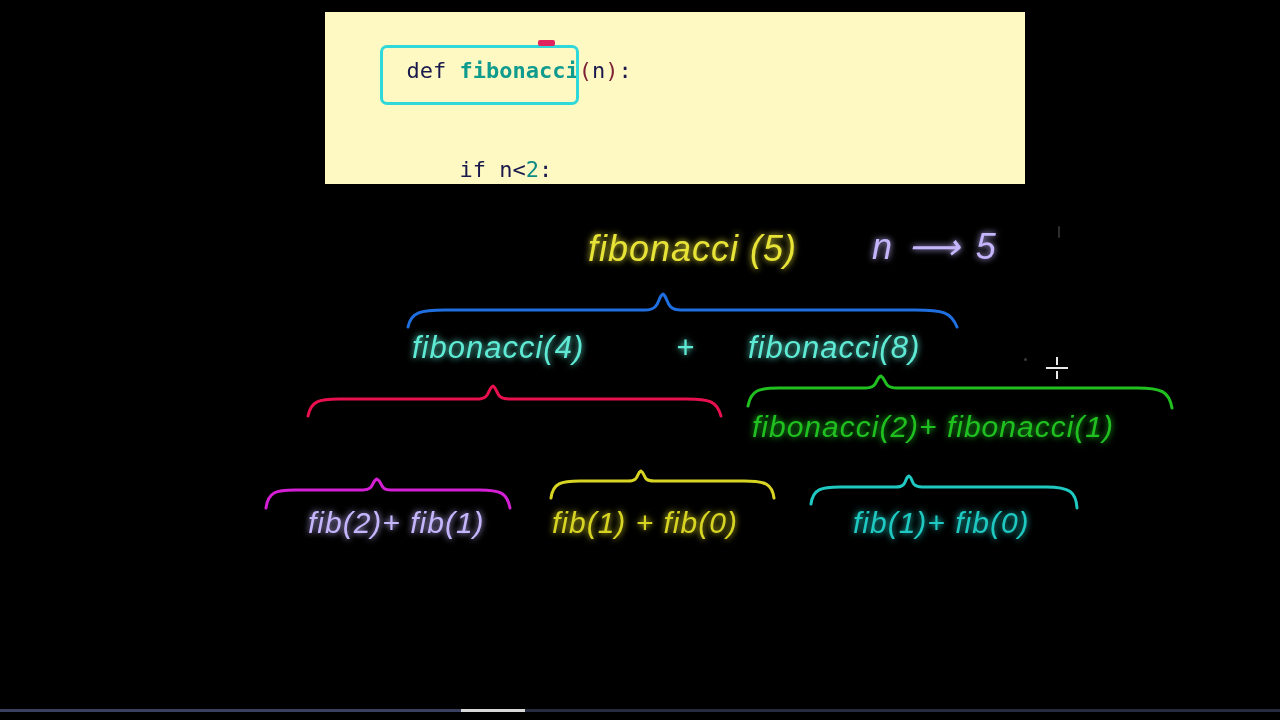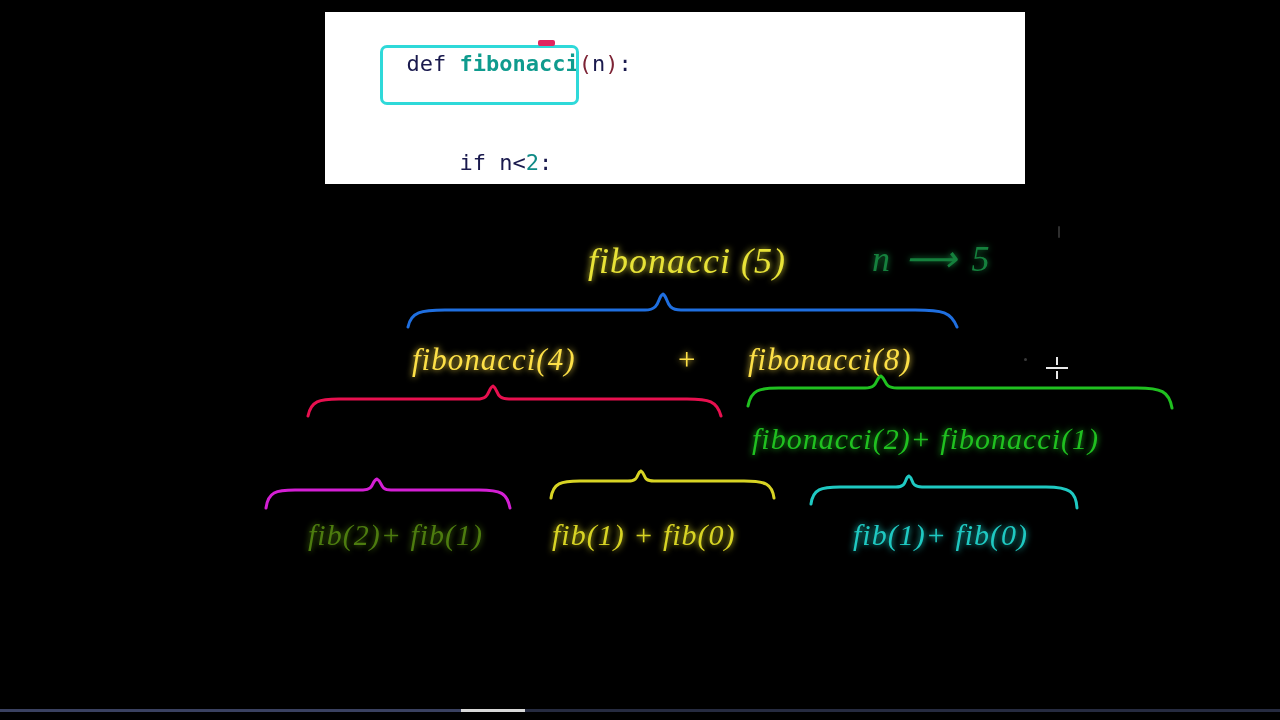--- a/index.html
+++ b/index.html
@@ -13,23 +13,23 @@
     width: 1280px; height: 720px;
     background: #000000;
     font-family: "Liberation Sans", sans-serif;
   }
 
   
   #code-panel {
     position: absolute;
     left: 325px; top: 12px;
     width: 700px; height: 172px;
-    background: #ffffff;
+    background: #fef9c3;
     box-sizing: border-box;
-    padding: 2px 0 0 0;
+    padding: 9px 0 0 0;
     overflow: hidden;
   }
   .code-line {
     font-family: "DejaVu Sans Mono", "Liberation Mono", monospace;
     font-size: 22px;
     line-height: 33px;
     white-space: pre;
     color: #1b1b4f;
     padding-left: 2px;
   }
@@ -53,32 +53,31 @@
     position: absolute;
     left: 538px; top: 40px;
     width: 17px; height: 6px;
     background: #e0245e;
     border-radius: 2px;
   }
 
   
   .hand {
     position: absolute;
-    font-family: Liberation Serif, serif;
+    font-family: Liberation Sans, sans-serif;
     font-style: italic;
     white-space: nowrap;
     letter-spacing: 1px;
-    margin-top: 12px;
   }
   .hand.yellow  { color: #e8e337; }
-  .hand.crimson { color: #15803d; }
-  .hand.blue    { color: #fde047; }
+  .hand.crimson { color: #c4b5fd; }
+  .hand.blue    { color: #5eead4; }
   .hand.red2    { color: #e8104f; }
   .hand.green   { color: #20c020; }
-  .hand.magenta { color: #4d7c0f; padding-left: 6px; }
+  .hand.magenta { color: #c4b5fd; padding-left: 6px; }
   .hand.yellow2 { color: #d8d424; }
   .hand.cyan    { color: #1fc9c2; padding-left: 15px; }
 
   
   .hand { text-shadow: 0 0 6px currentColor; }
 
   svg.brace { position: absolute; overflow: visible; }
   svg.brace path { fill: none; stroke-linecap: round; stroke-linejoin: round; }
 
   

